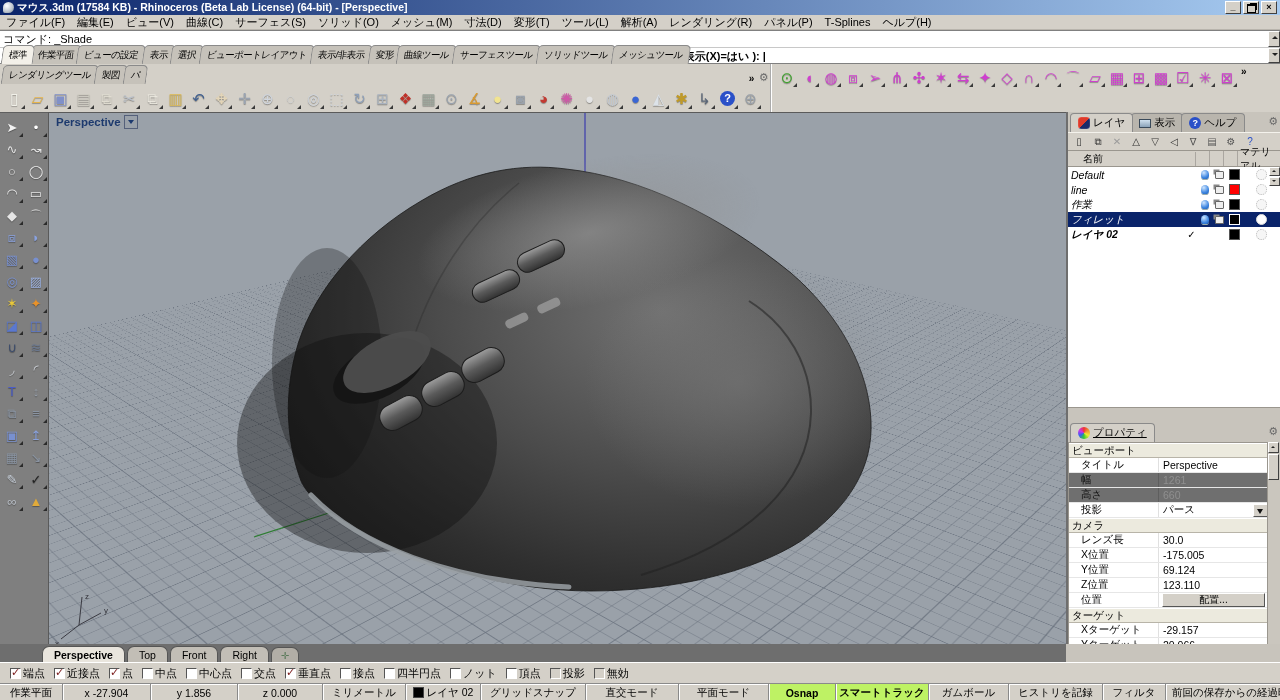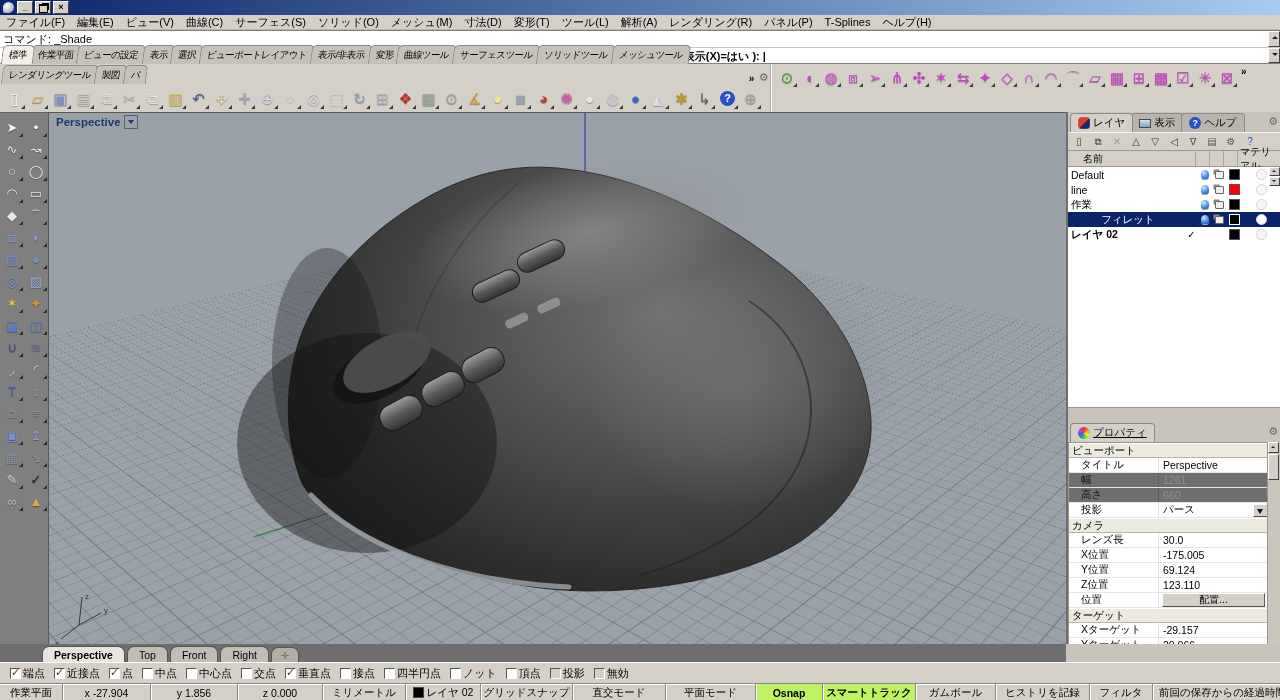--- a/index.html
+++ b/index.html
@@ -85,23 +85,23 @@
   .ico-help{width:12px;height:12px;border-radius:50%;background:#2a50c8;color:#fff;font-size:9px;font-weight:bold;text-align:center;line-height:12px;}
   .ico-props{width:12px;height:12px;border-radius:50%;background:conic-gradient(#e33,#e93,#ee3,#3c3,#36e,#c3e,#e33);}
   .ltoolbar{height:17px;background:#d4d0c8;border-top:1px solid #f4f2ec;border-bottom:1px solid #9a968e;display:flex;align-items:center;padding-left:2px;gap:1px;}
   .ltoolbar .tico{width:18px;height:15px;}
   .ltoolbar .tico::after{display:none;}
   .ltoolbar .tico i{font-size:10px;text-shadow:none;}
   .lhead{height:15px;background:#d4d0c8;border-bottom:1px solid #9a968e;display:flex;align-items:center;font-size:10px;}
   .lhead .hname{flex:1;padding-left:15px;border-right:1px solid #aaa6a0;}
   .lhead .hsp{width:14px;border-right:1px solid #aaa6a0;height:100%;box-sizing:border-box;}
   .lhead .hmat{width:40px;text-align:left;padding-left:2px;}
-  .llist{background:#fff;height:240px;border-bottom:1px solid #9a968e;position:relative;}
+  .llist{background:#fff;height:240px;border-bottom:1px solid #9a968e;position:relative;font-style:italic;}
   .lrow{height:15px;display:flex;align-items:center;font-size:10.5px;}
-  .lrow.sel{background:var(--selection-navy,#0a246a);color:#fff;text-align:center;}
+  .lrow.sel{background:var(--selection-navy,#0a246a);color:#fff;}
   .lrow .lname{flex:1;padding-left:3px;white-space:nowrap;overflow:hidden;}
   .lrow .lname.bold{font-weight:bold;}
   .lcheck{width:13px;text-align:center;font-size:10px;visibility:hidden;}
   .lcheck.show{visibility:visible;}
   .lcheck.show::before{content:"✓";font-weight:bold;}
   .lbulb{width:14px;display:flex;justify-content:center;}
   .lbulb::before{content:"";width:8px;height:9px;border-radius:50% 50% 40% 40%;
     background:radial-gradient(circle at 35% 30%,#cfe6ff,#3e86e0 60%,#1d5cb4);box-shadow:0 1px 0 #9aa;}
   .llock{width:14px;display:flex;justify-content:center;}
   .llock::before{content:"";width:7px;height:6px;border:1px solid #666;background:#eee;border-radius:1px;box-shadow:-3px -3px 0 -1.5px #888;}
@@ -167,36 +167,37 @@
   .scell.bold{font-weight:bold;}
   .scell.flex1{flex:1;justify-content:flex-start;padding-left:6px;}
   .sswatch{display:none;}
   .sswatch.show{display:block;width:9px;height:9px;background:#000;border:1px solid #444;}
   .statusbar .scell:nth-child(1){width:62px;}
   .statusbar .scell:nth-child(2){width:88px;}
   .statusbar .scell:nth-child(3){width:87px;}
   .statusbar .scell:nth-child(4){width:85px;}
   .statusbar .scell:nth-child(5){width:83px;}
   .statusbar .scell:nth-child(6){width:75px;}
-  .statusbar .scell:nth-child(7){width:92px;}
+  .statusbar .scell:nth-child(7){width:105px;}
   .statusbar .scell:nth-child(8){width:93px;}
   .statusbar .scell:nth-child(9){width:90px;}
   .statusbar .scell:nth-child(10){width:67px;}
   .statusbar .scell:nth-child(11){width:93px;}
   .statusbar .scell:nth-child(12){width:80px;}
   .statusbar .scell:nth-child(13){width:94px;}
   .statusbar .scell:nth-child(14){width:63px;}
 </style>
 </head>
 <body>
 
 <div class="screen">
 
   <div class="titlebar">
     <span class="app-ico"></span>
+    <span class="titletext">マウス.3dm (17584 KB) - Rhinoceros (Beta Lab License) (64-bit) - [Perspective]</span>
     <span class="winbtns">
       <span class="wbtn">_</span>
       <span class="wbtn"><span class="restore-glyph"></span></span>
       <span class="wbtn">×</span>
     </span>
   </div>
 
   <div class="menubar">
 
   <span class="menu-item">ファイル(F)</span>

